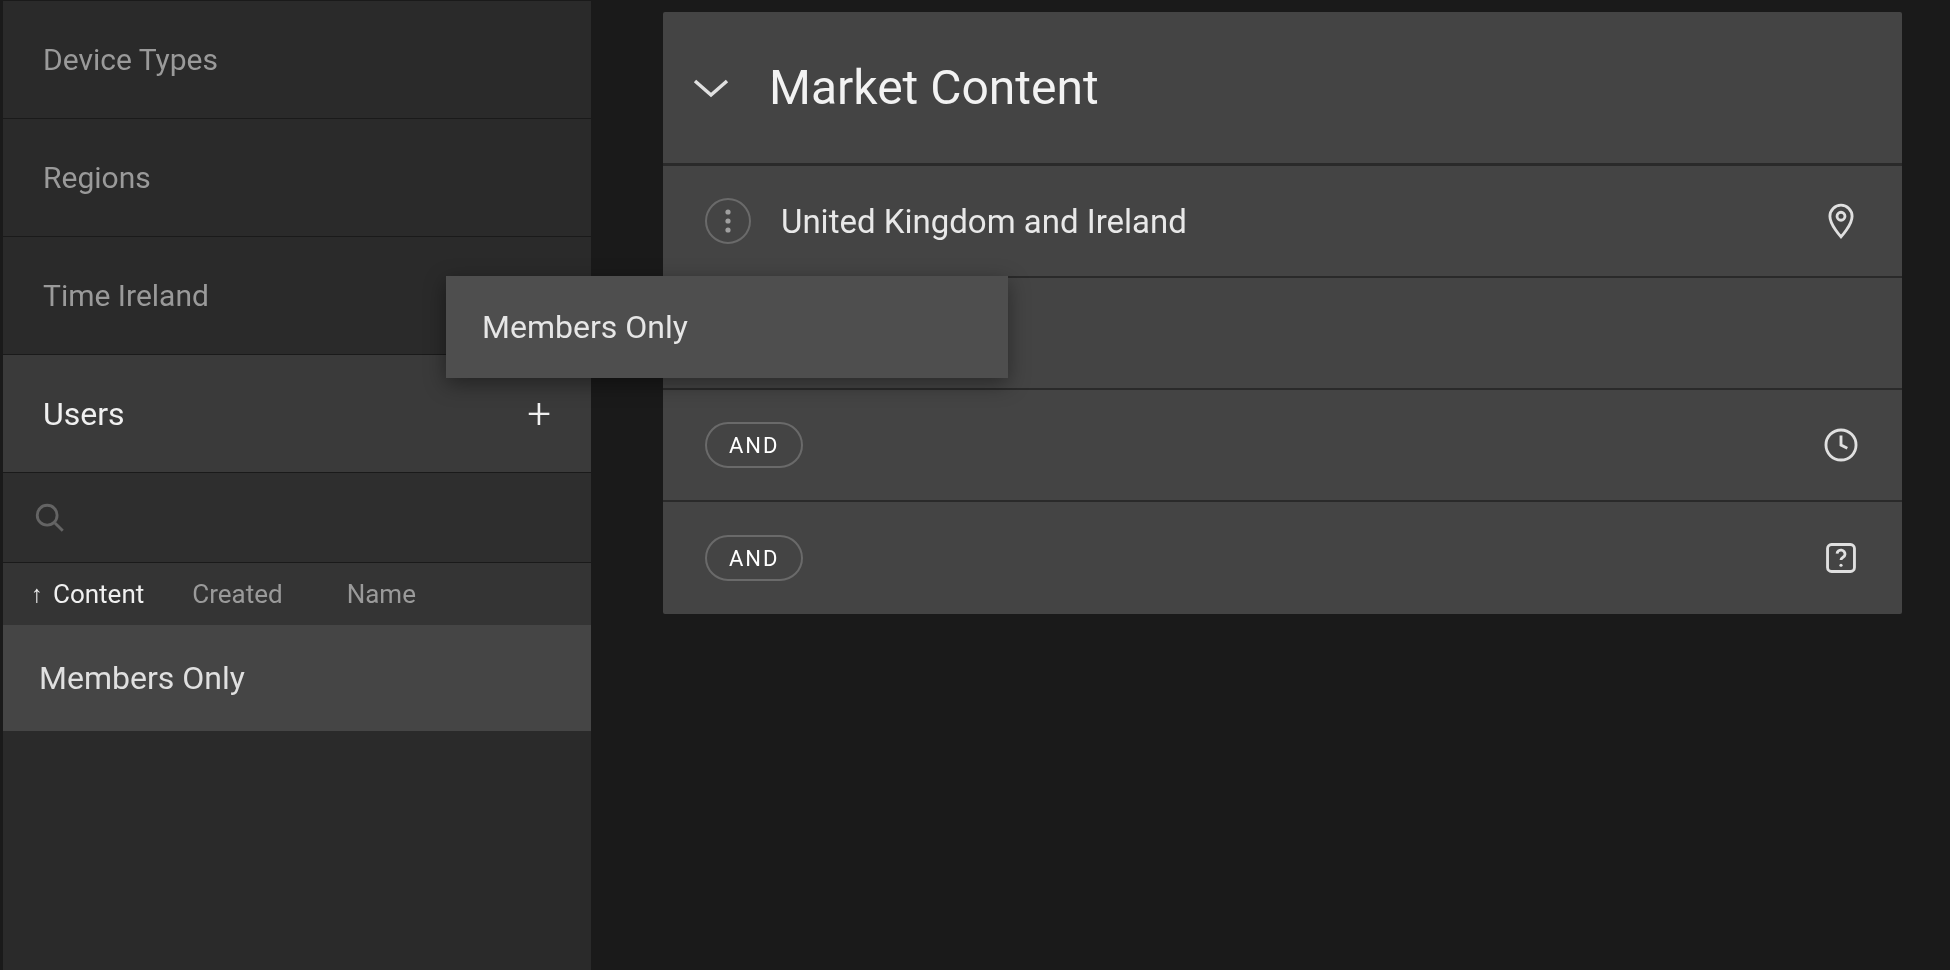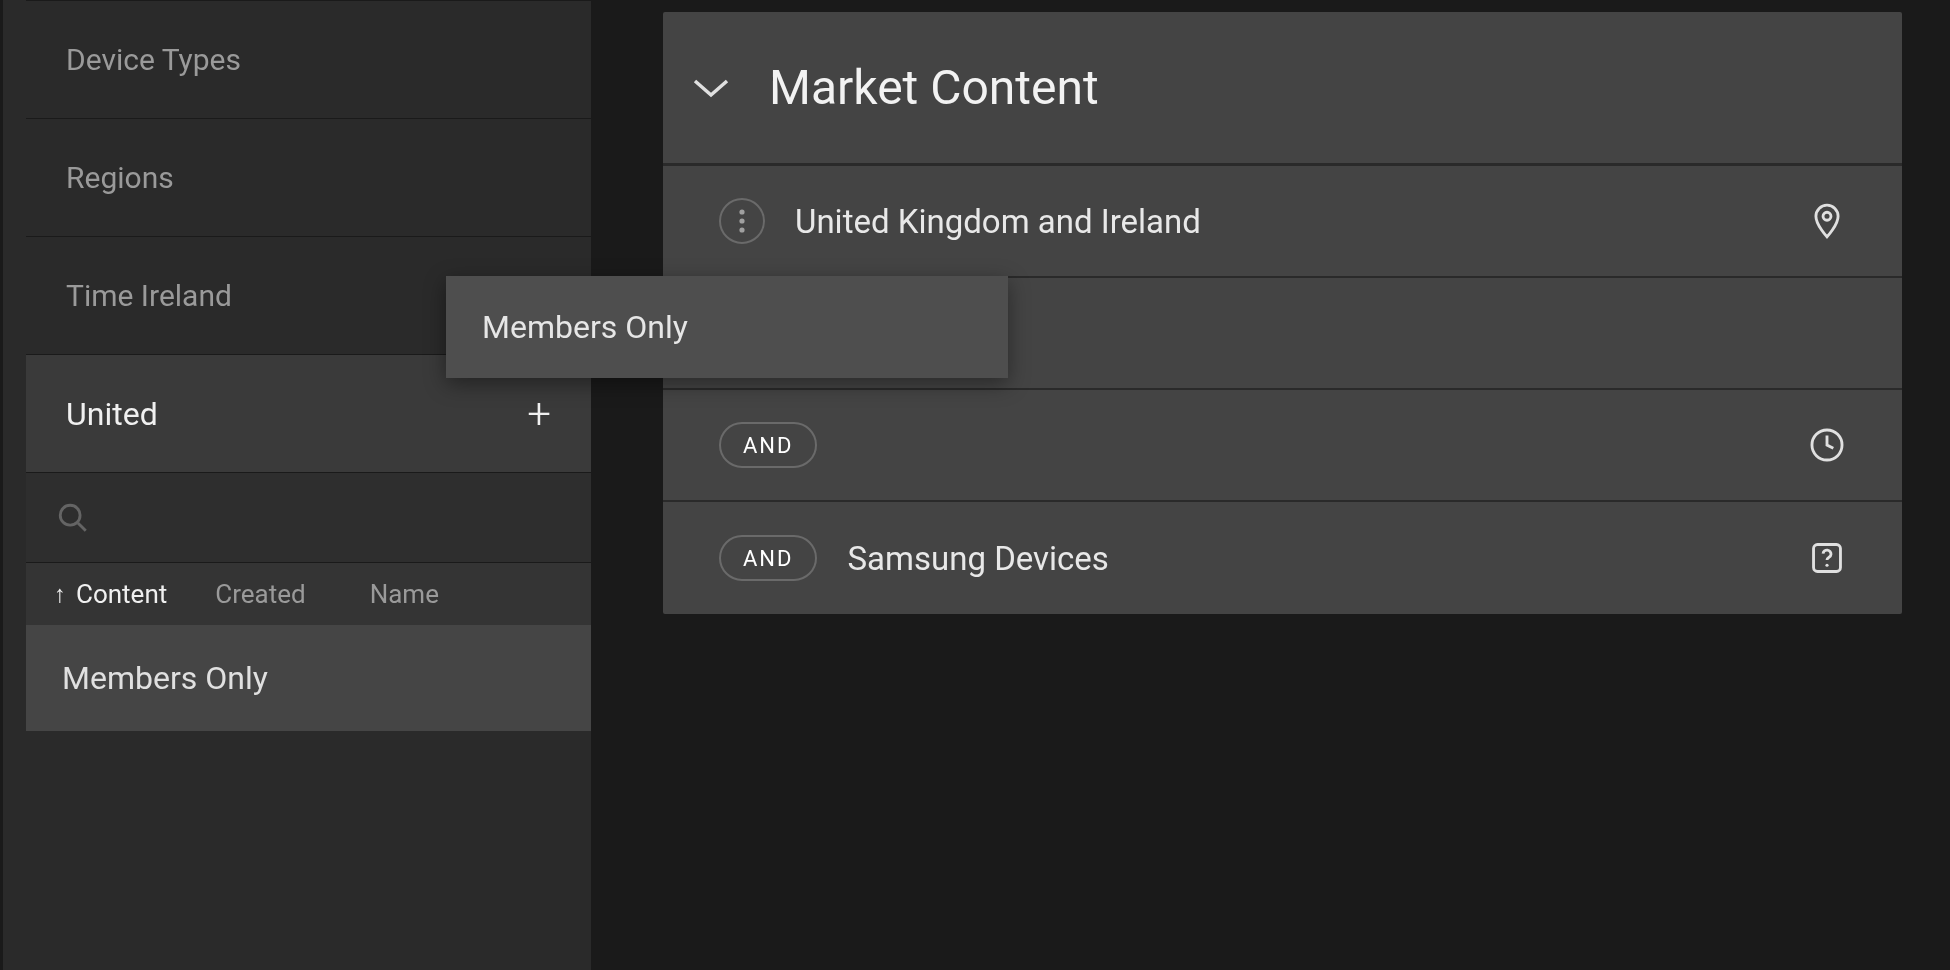--- a/index.html
+++ b/index.html
@@ -16,21 +16,20 @@
       width: 100%;
       height: 100%;
     }
     
     .sidebar {
       width: 591px;
       background: #2a2a2a;
       display: flex;
       flex-direction: column;
       border-left: 3px solid #1a1a1a;
-      padding-left: 23px;
     }
     .sidebar-top {
       border-top: 1px solid #1a1a1a;
     }
     .sidebar-item {
       height: 118px;
       display: flex;
       align-items: center;
       padding: 0 40px;
       font-size: 30px;
@@ -128,21 +127,21 @@
     }
     .card-title {
       font-size: 48px;
       color: #f2f2f2;
       font-weight: 400;
     }
     .card-row {
       height: 112px;
       display: flex;
       align-items: center;
-      padding: 0 56px;
+      padding: 0 42px;
       gap: 30px;
       border-bottom: 2px solid #2a2a2a;
     }
     .card-row:last-child { border-bottom: none; }
     .spacer-row {
       height: 112px;
       border-bottom: 2px solid #2a2a2a;
     }
     .dots-btn {
       width: 46px;
@@ -208,21 +207,21 @@
     <div class="sidebar-item">
       <span>Device Types</span>
     </div>
     <div class="sidebar-item">
       <span>Regions</span>
     </div>
     <div class="sidebar-item">
       <span>Time Ireland</span>
     </div>
     <div class="sidebar-item active">
-      <span>United</span>
+      <span>Users</span>
       <span class="plus">+</span>
     </div>
     <div class="search-row">
       <svg class="search-icon" viewBox="0 0 24 24" fill="none" stroke="#9a9a9a" stroke-width="2">
         <circle cx="10" cy="10" r="7"></circle>
         <line x1="21" y1="21" x2="15.5" y2="15.5"></line>
       </svg>
     </div>
     <div class="sort-row">
       <div class="sort-item active">
@@ -283,21 +282,20 @@
             <circle cx="12" cy="12" r="9.5"></circle>
             <polyline points="12,6 12,12 16,14"></polyline>
           </svg>
         </span>
       </div>
 
       <div class="card-row">
         <div class="and-pill">
           <span>AND</span>
         </div>
-        <span class="row-label">Samsung Devices</span>
         <span class="row-spacer"></span>
         <span class="row-icon">
           <svg viewBox="0 0 24 24" fill="none" stroke="#e0e0e0" stroke-width="1.8">
             <rect x="3.5" y="3.5" width="17" height="17" rx="2.5"></rect>
             <path d="M9.5 9.2a2.5 2.5 0 0 1 5 .6c0 1.6-2.5 2-2.5 3.4"></path>
             <circle cx="12" cy="16.6" r="1" fill="#e0e0e0" stroke="none"></circle>
           </svg>
         </span>
       </div>
 

